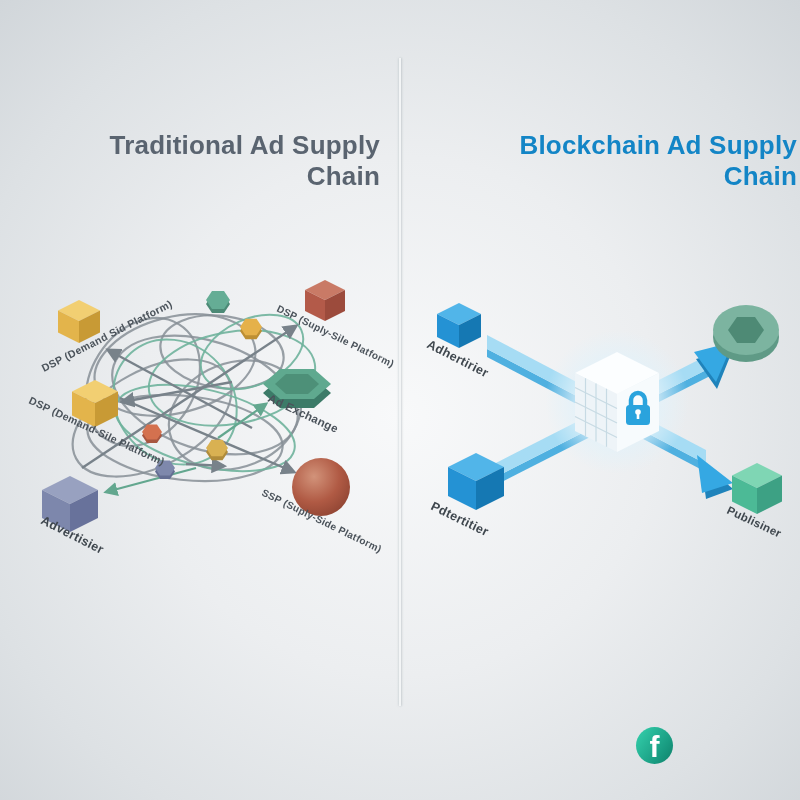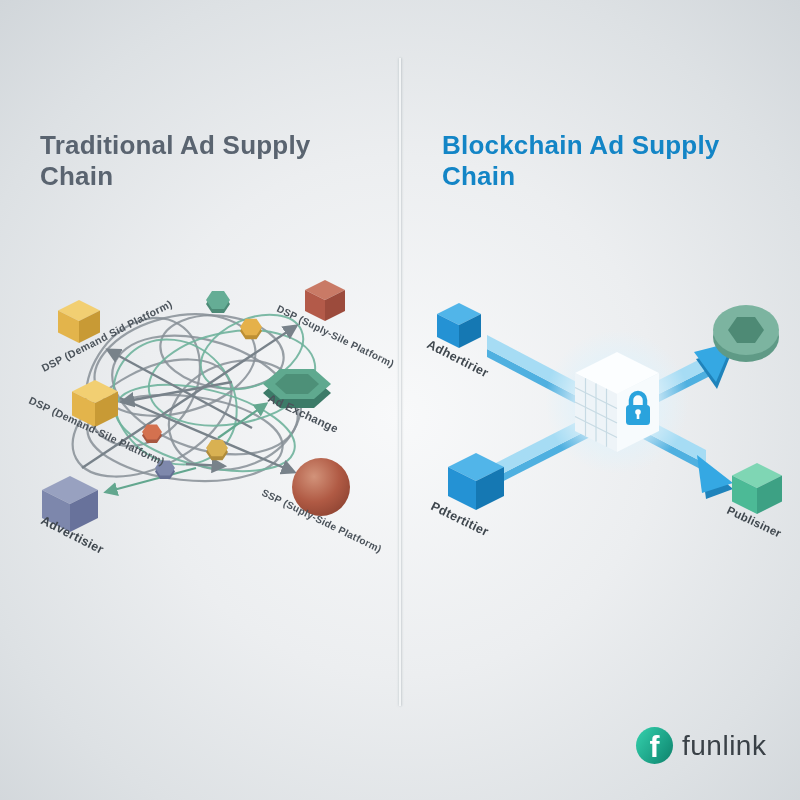--- a/index.html
+++ b/index.html
@@ -3,21 +3,21 @@
 <meta charset="utf-8">
 <style>
   html,body { margin:0; padding:0; }
   body {
     width:800px; height:800px; overflow:hidden;
     font-family:"Liberation Sans", sans-serif;
     background: radial-gradient(circle at 50% 52%, #f8f9fa 0%, #eceef0 45%, #dde1e4 78%, #d1d6da 100%);
   }
   .stage { position:relative; width:800px; height:800px; }
 
-  .title { position:absolute; font-weight:700; font-size:26px; letter-spacing:0.2px; text-align:left; }
+  .title { position:absolute; font-weight:700; font-size:26px; letter-spacing:0.2px; text-align:right; }
   #title-left  { left:40px;  top:130px; width:340px; color:#5a6470; }
   #title-right { left:442px; top:130px; width:355px; color:#1385c6; }
 
   .divider {
     position:absolute; left:399px; top:58px; width:2px; height:648px;
     background:#f3f5f6;
     box-shadow: 1px 0 2px rgba(160,170,176,0.45), -1px 0 2px rgba(160,170,176,0.25);
   }
 
   svg.overlay { position:absolute; left:0; top:0; }
@@ -219,16 +219,15 @@
       <text class="lbl-big" font-size="12.5" x="426" y="347" transform="rotate(27 426 347)">Adhertirier</text>
       <text class="lbl-big" font-size="12.5" x="430" y="509" transform="rotate(26 430 509)">Pdtertitier</text>
       <text class="lbl-big" font-size="11.5" x="726" y="513" transform="rotate(25 726 513)">Publisiner</text>
     </g>
   </svg>
 
   <div class="logo">
     <span class="logo-circle">
       <span>f</span>
     </span>
-    <span class="logo-text">funlink</span>
   </div>
 
 </div>
 
 </body></html>

